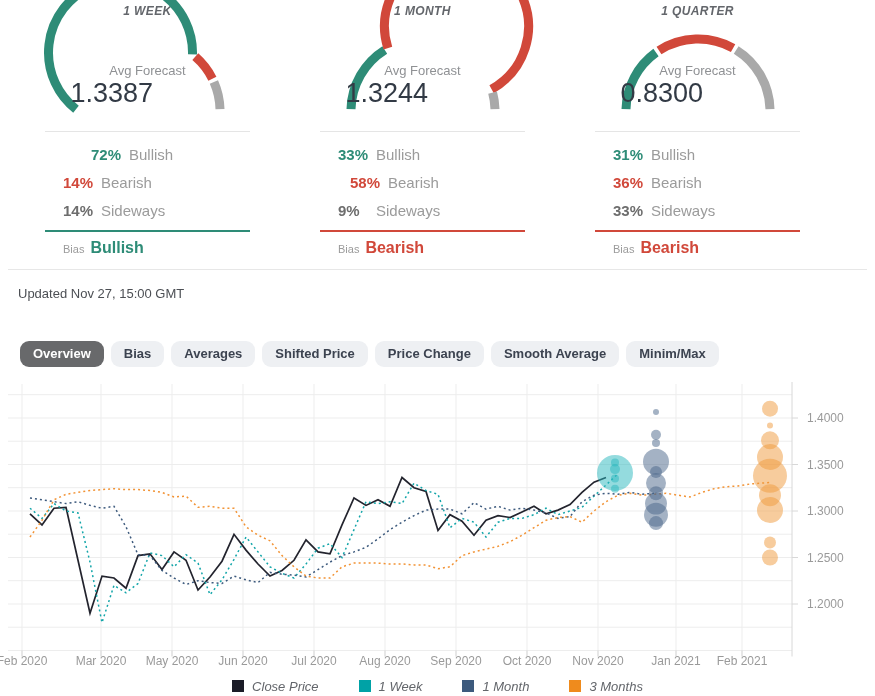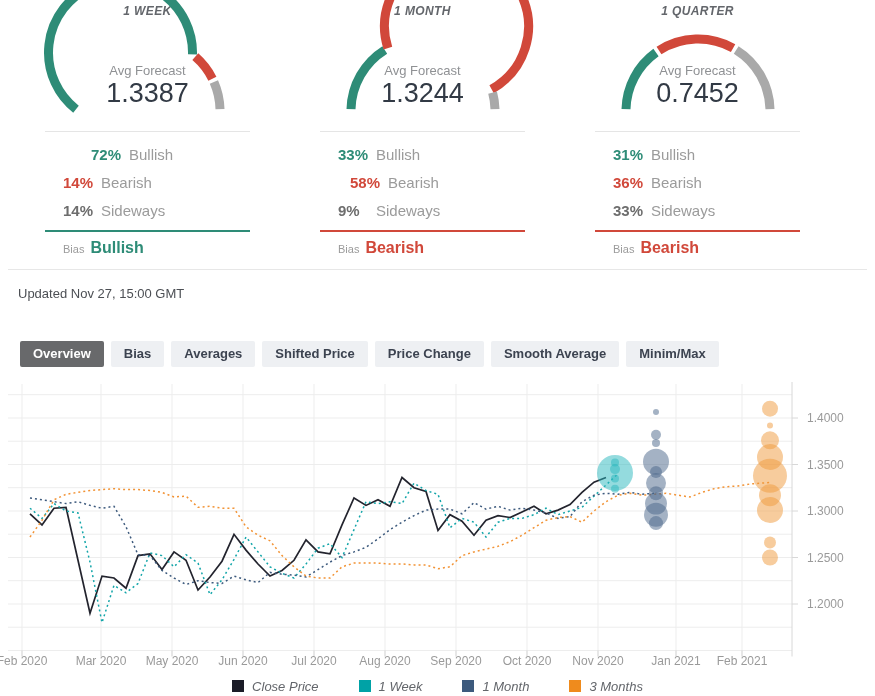--- a/index.html
+++ b/index.html
@@ -16,40 +16,40 @@
     text-align:center; font-size:12px; font-style:italic; font-weight:600;
     color:#63666b; letter-spacing:.4px; height:15px; margin-bottom:10px;
   }
   .gauge-wrap { position:relative; width:170px; height:88px; margin:0 auto; }
   .gauge-wrap svg { position:absolute; left:0; top:0; overflow:visible; }
   .gauge-label {
     position:absolute; top:34px; left:0; width:100%;
     text-align:center; font-size:13px; color:#8f9194;
   }
   .gauge-value {
-    position:absolute; top:49px; left:0; width:100%;
-    text-align:center; font-size:27px; color:#323a45;
+    position:absolute; top:49px; left:8px; width:100%;
+    font-size:27px; color:#323a45;
   }
   .panel-sep { border:none; border-top:1px solid #e5e5e5; margin:14px 0 8px; }
   .pct-row { display:flex; align-items:center; padding:0 0 0 18px; height:28px; font-size:15px; }
   .pct-value { width:38px; font-weight:700; }
   .pct-label { color:#9b9b9b; }
   .bias-underline { height:2px; margin-top:6px; }
   .bias-row { display:flex; align-items:baseline; gap:6px; padding-left:18px; margin-top:7px; height:20px; }
   .bias-label { font-size:11px; color:#9b9b9b; }
   .bias-value { font-size:16px; font-weight:700; }
   
   .page-divider { border:none; border-top:1px solid #e7e7e7; margin:10px 8px 0; }
   .updated { font-size:13px; color:#4c4f54; margin:16px 0 14px 18px; height:15px; }
   
   .tabs { display:flex; gap:7px; margin:40px 0 0 20px; }
   .tab {
     height:26px; line-height:26px; padding:0 13px;
     font-size:13px; font-weight:700; color:#3c4350;
-    background:#eef0f3; border:none; border-radius:2px; cursor:pointer;
+    background:#eef0f3; border:none; border-radius:9px; cursor:pointer;
     font-family:"Liberation Sans", sans-serif;
   }
   .tab.active { background:#68696b; color:#ffffff; }
   
   .chart { position:relative; width:875px; height:300px; margin-top:9px; }
   .chart svg { position:absolute; left:0; top:0; }
   .legend { display:flex; justify-content:center; gap:40px; height:20px; align-items:center;font-style:italic; }
   .legend-item { display:flex; align-items:center; gap:8px; font-size:13px; color:#63666b; cursor:pointer; }
   .legend-swatch { width:12px; height:12px; display:inline-block; }
 </style>
@@ -122,21 +122,21 @@
 
   <div class="panel">
     <div class="panel-title">1 QUARTER</div>
     <div class="gauge-wrap">
       <svg id="gauge-2" width="170" height="88">
           <path d="M 13.0 80.2 A 72 72 0 0 1 43.0 23.5" fill="none" stroke="#2e8c77" stroke-width="9"></path>
           <path d="M 46.0 21.5 A 72 72 0 0 1 120.1 19.1" fill="none" stroke="#d1483a" stroke-width="9"></path>
           <path d="M 123.2 21.0 A 72 72 0 0 1 157.0 80.2" fill="none" stroke="#a9a9a9" stroke-width="9"></path>
         </svg>
       <div class="gauge-label">Avg Forecast</div>
-      <div class="gauge-value">0.7452</div>
+      <div class="gauge-value">0.8300</div>
     </div>
     <hr class="panel-sep">
     <div class="pct-row">
       <span class="pct-value" style="color: rgb(46, 140, 119);">31%</span>
       <span class="pct-label">Bullish</span>
     </div>
     <div class="pct-row">
       <span class="pct-value" style="color: rgb(209, 72, 58);">36%</span>
       <span class="pct-label">Bearish</span>
     </div>

